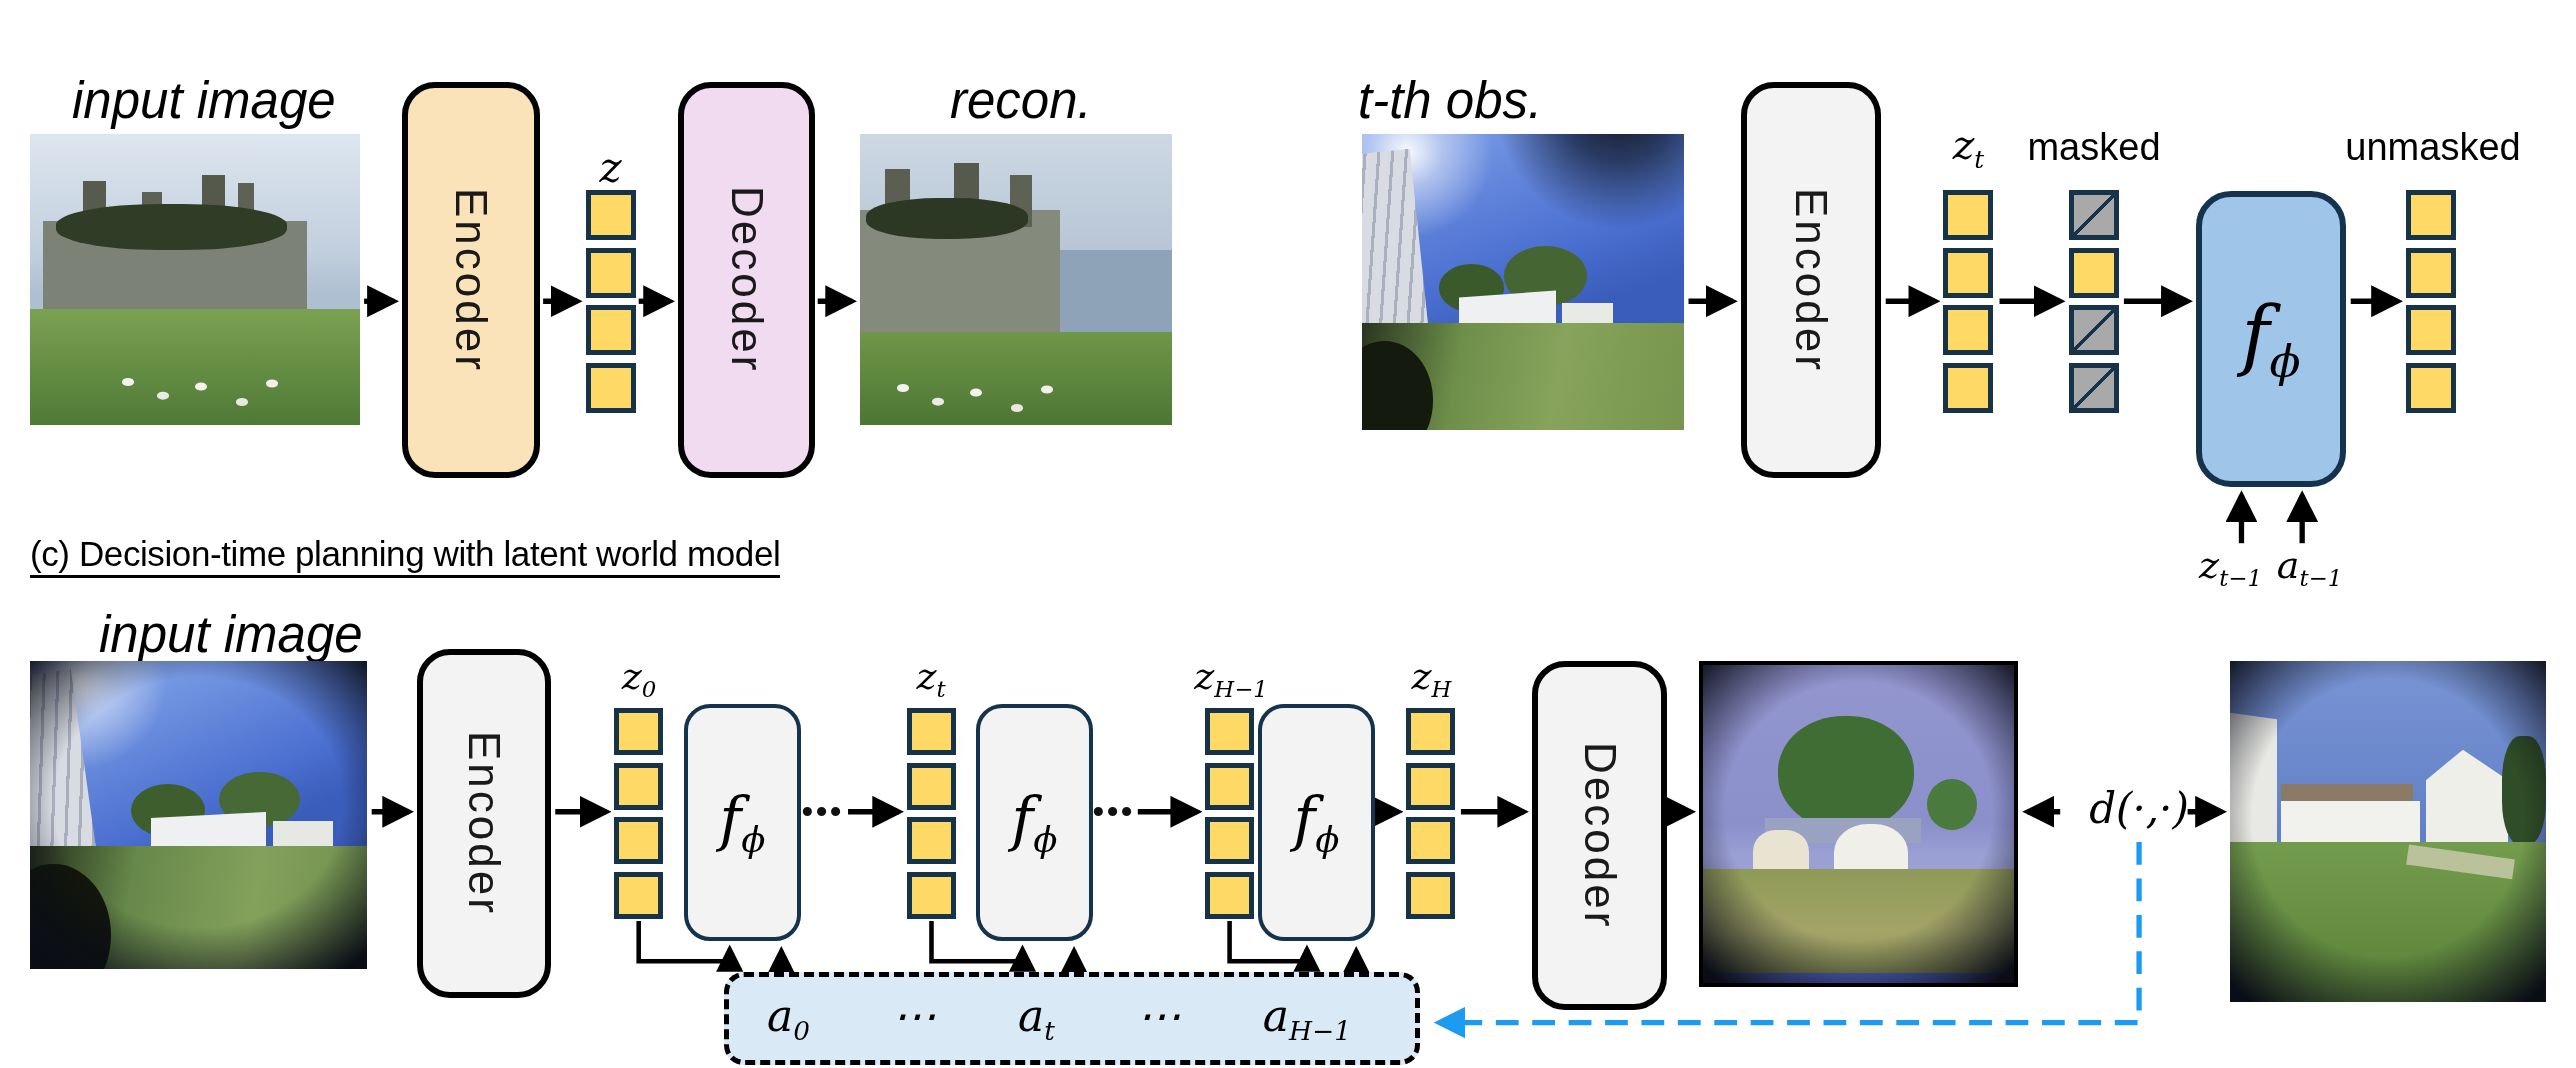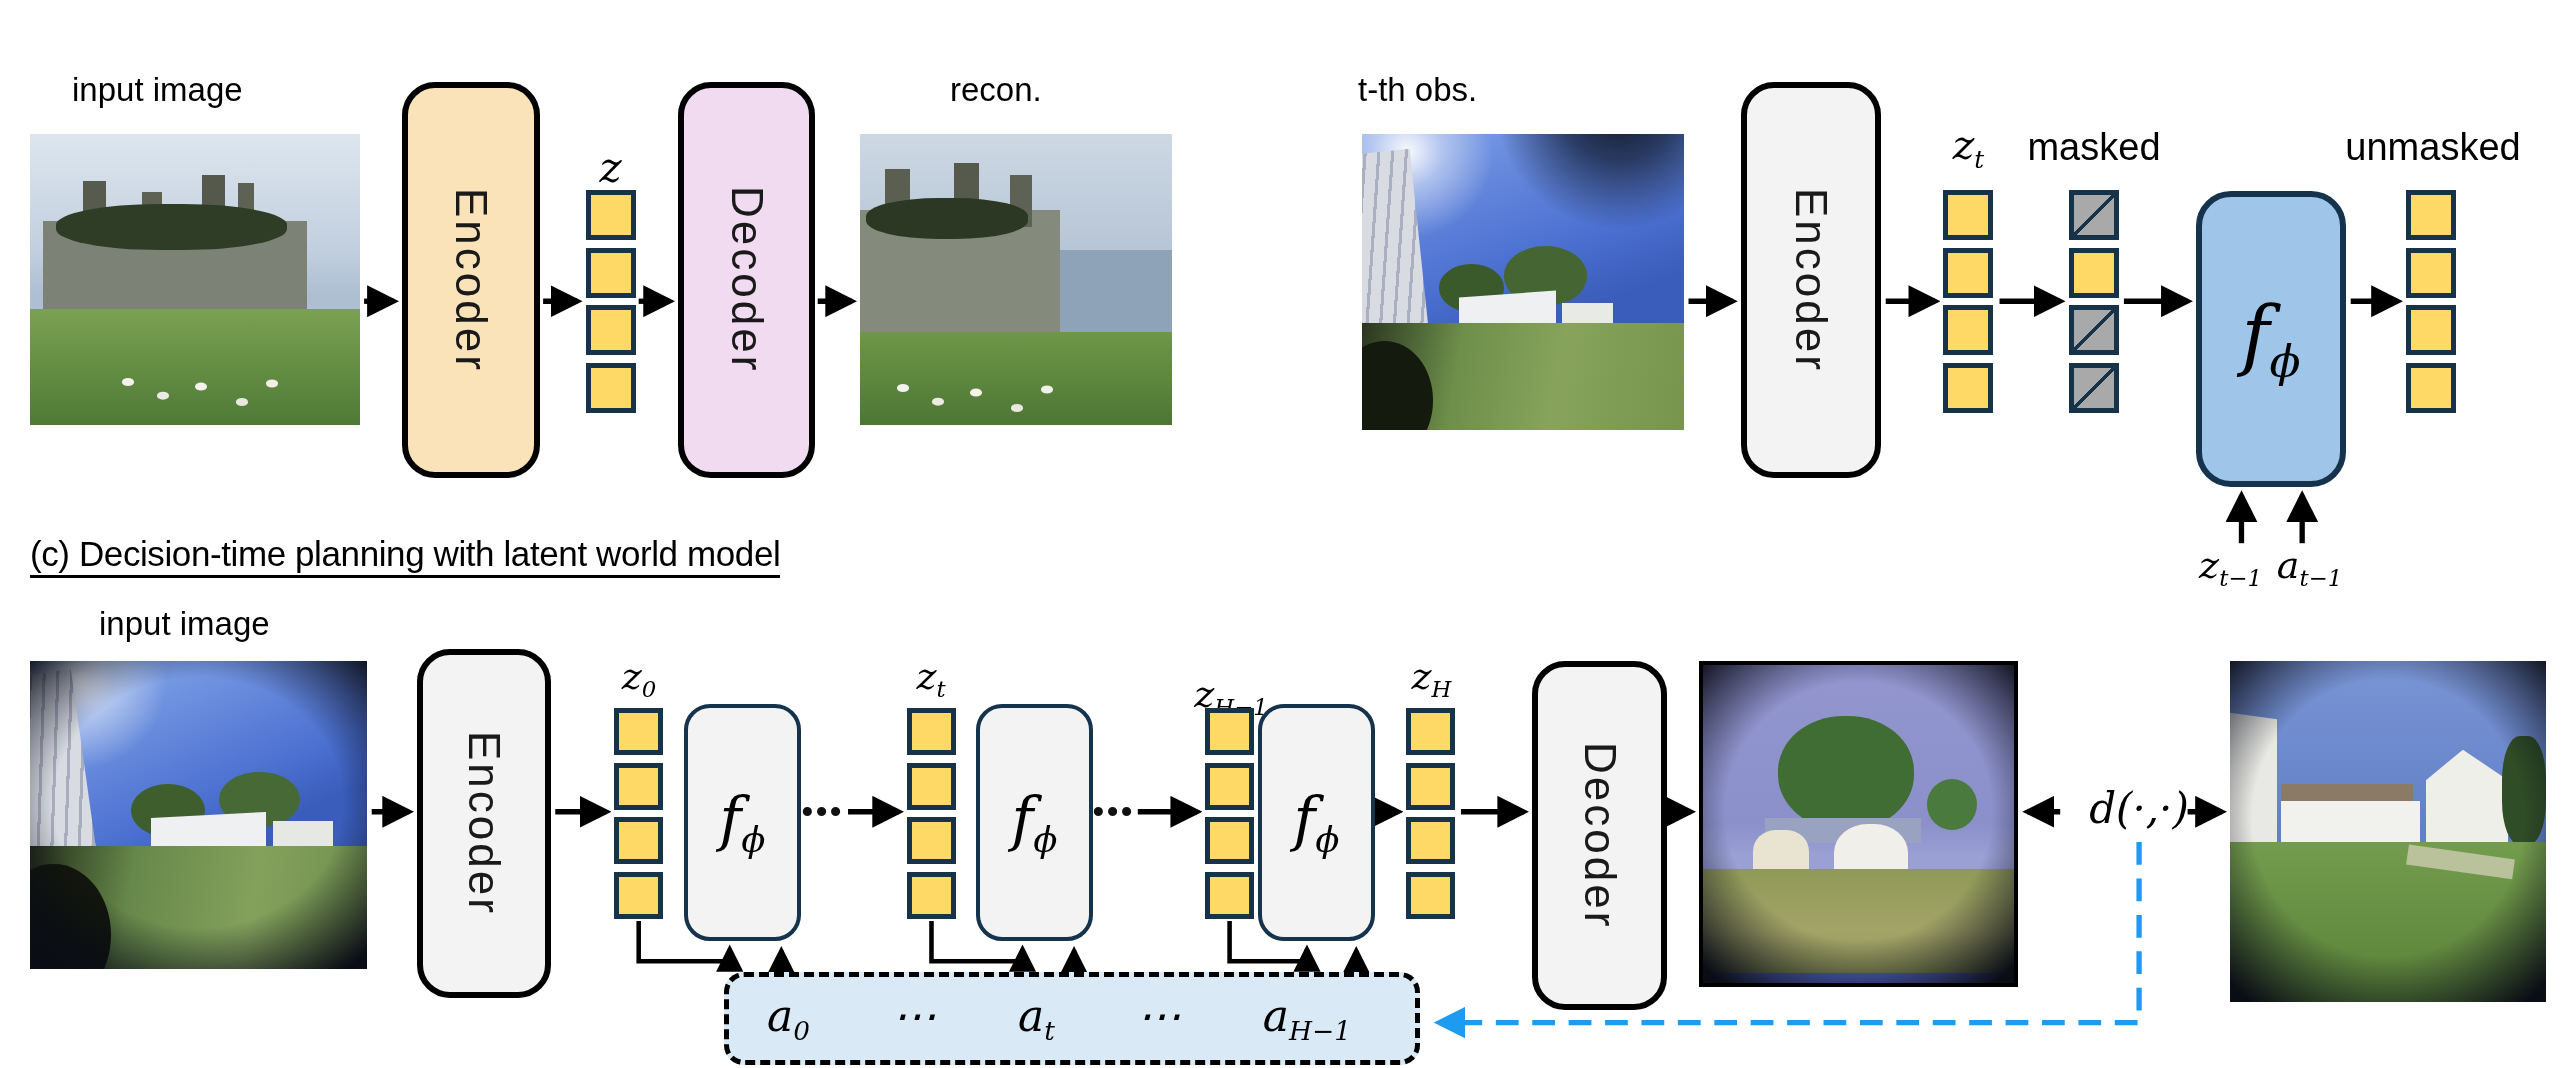--- a/index.html
+++ b/index.html
@@ -1,21 +1,21 @@
 <!DOCTYPE html>
 <html style="font-size:12px"><head>
 <meta charset="utf-8">
 <style>
   html,body{margin:0;padding:0;background:#fff}
   .canvas{position:relative;width:2576px;height:1069px;background:#ffffff;
           font-family:"Liberation Sans",sans-serif;color:#000;overflow:hidden}
   .abs{position:absolute}
   .title{font-size:35px;font-weight:500;letter-spacing:-0.4px;line-height:1.05;
          border-bottom:3px solid #000;padding-bottom:2.3px;white-space:nowrap}
-  .ital{font-size:33px;white-space:nowrap}
+  .ital{font-style:italic;font-size:51px;white-space:nowrap}
   .plain-lbl{font-size:38px;white-space:nowrap}
   .math{font-family:"DejaVu Serif",serif;font-style:italic;white-space:nowrap}
   .math sub{font-size:0.6em;vertical-align:-0.35em;letter-spacing:0}
   .ctr{text-align:center}
   
   .vbox{display:flex;align-items:center;justify-content:center;
         border:6px solid #000;border-radius:33px;box-sizing:border-box}
   .vtext{writing-mode:vertical-rl;text-orientation:mixed;font-size:44px;letter-spacing:3px;color:#1a1a1a}
   .cream{background:#FAE3B9}
   .pink{background:#F1DBF1}
@@ -233,21 +233,21 @@
       <div class="tok"></div>
       <div class="tok"></div>
       <div class="tok"></div>
     </div>
 
   <div class="abs fbox" style="left:976px;top:704px;width:117px;height:237px">
     <span class="math"><span>f</span><sub>ϕ</sub></span>
   </div>
   <div class="abs dots" style="left:1089px;top:793px;width:50px">•••</div>
 
-  <div class="abs math ctr" style="left:1172px;top:672px;width:118px;font-size:38px">
+  <div class="abs math ctr" style="left:1172px;top:654px;width:118px;font-size:38px">
     <span>z</span><sub>H−1</sub>
   </div>
   <div class="abs tokens sm" style="left:1205px;top:708px">
       <div class="tok"></div>
       <div class="tok"></div>
       <div class="tok"></div>
       <div class="tok"></div>
     </div>
 
   <div class="abs fbox" style="left:1258px;top:704px;width:117px;height:237px">

